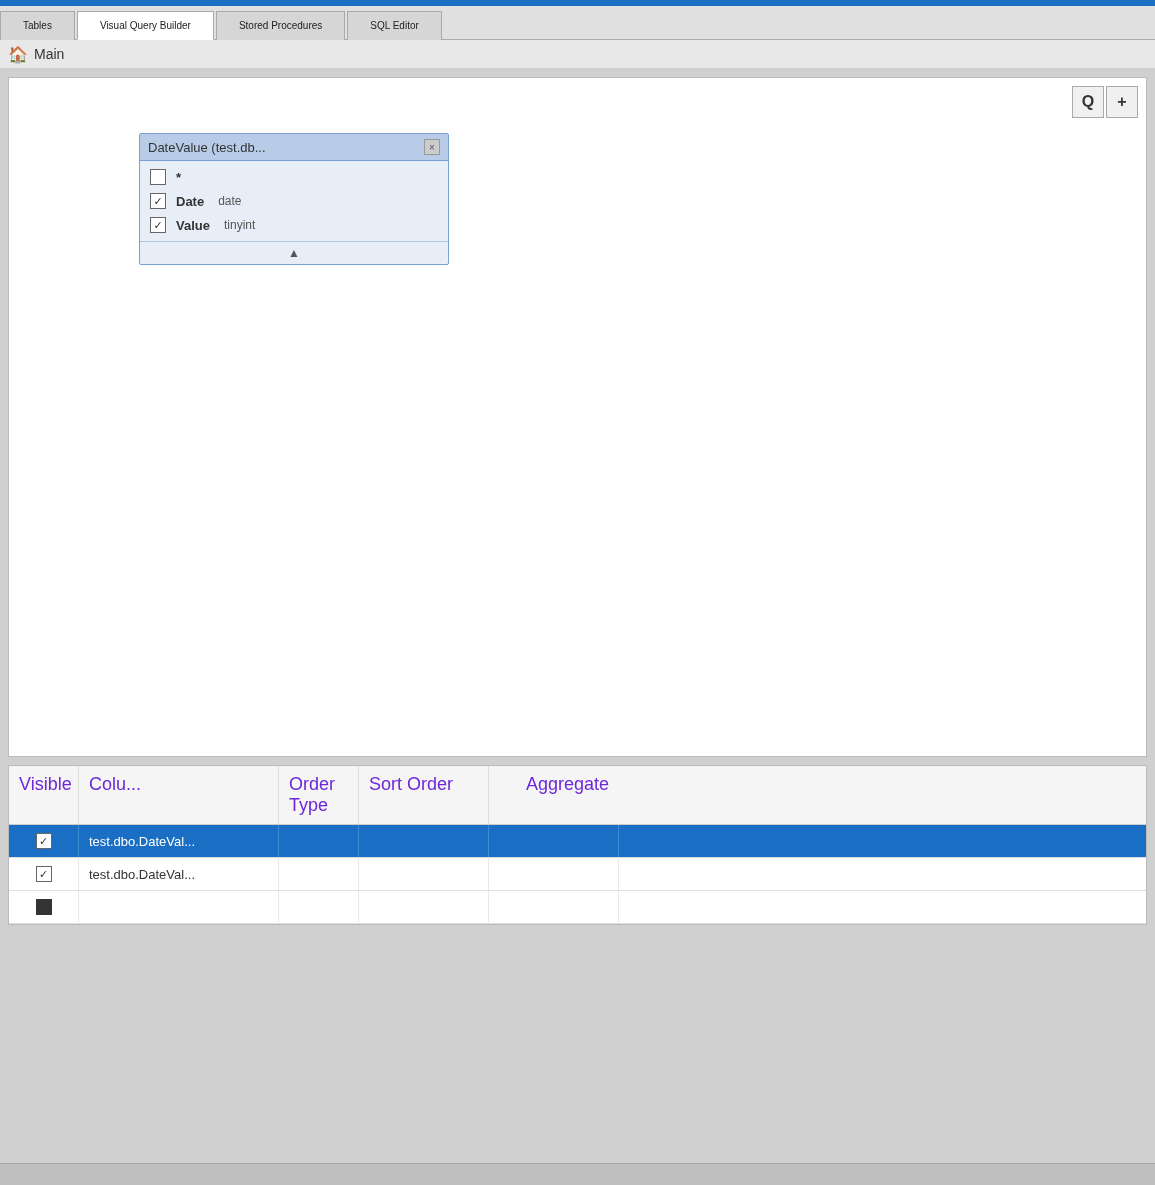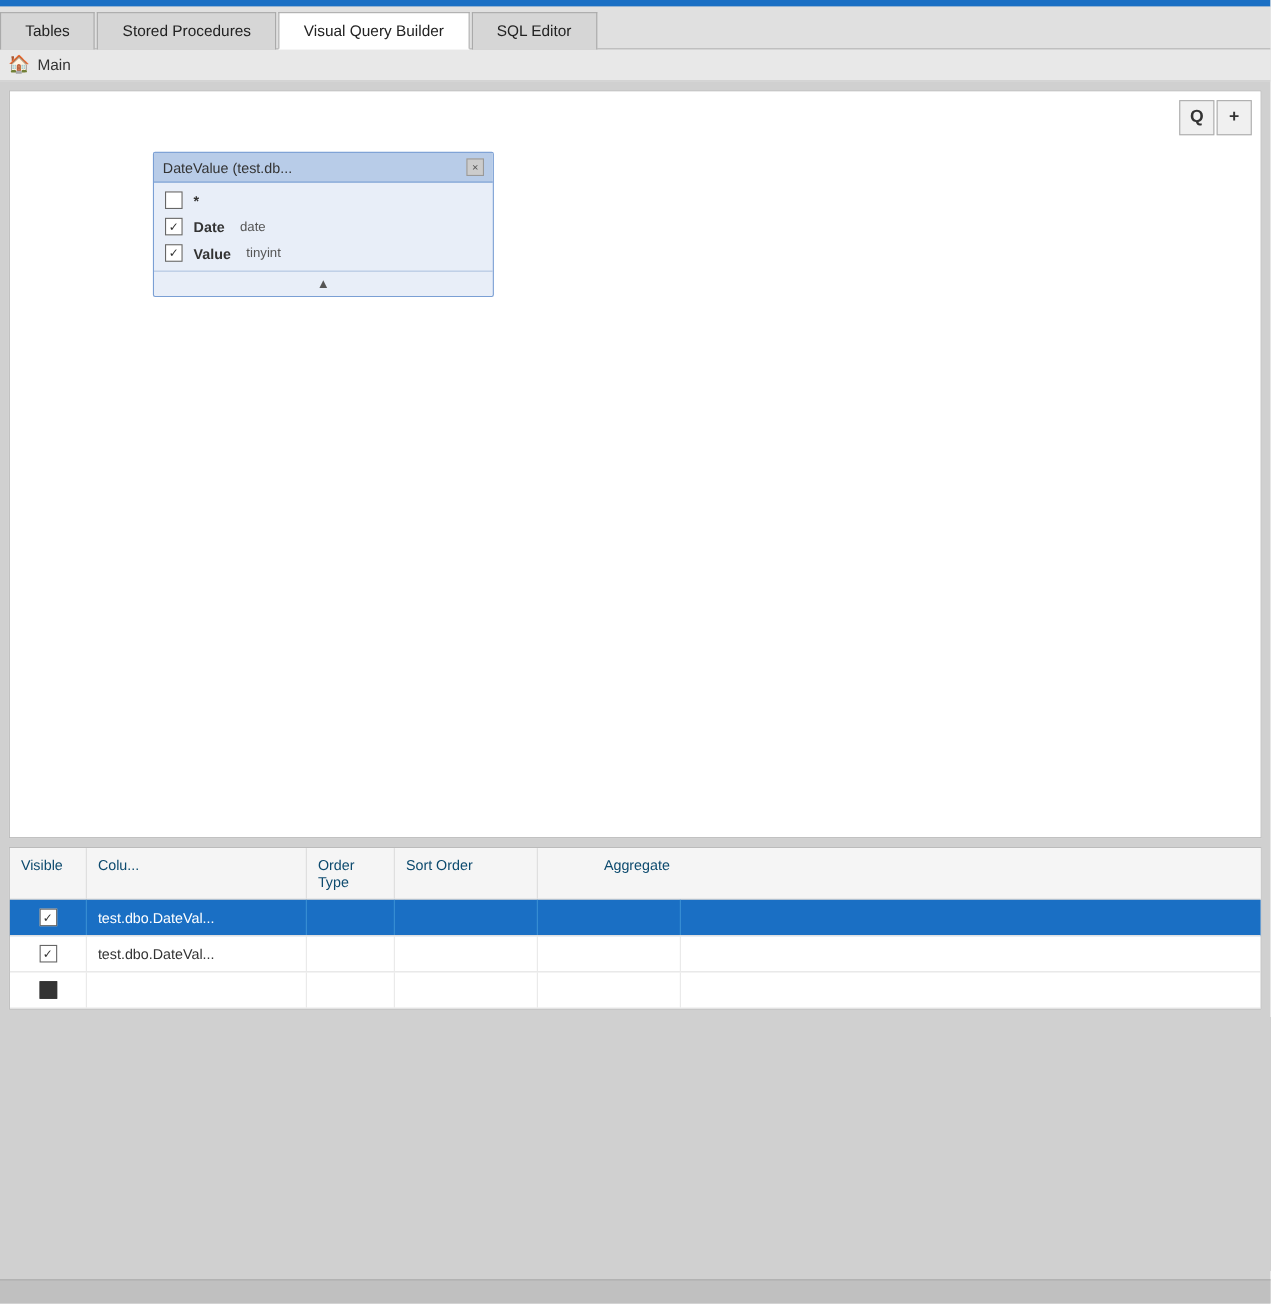--- a/index.html
+++ b/index.html
@@ -27,21 +27,21 @@
       padding: 4px 0 0 0;
       gap: 0;
     }
 
     .tab {
       padding: 8px 22px;
       background: #d6d6d6;
       border: 1px solid #aaa;
       border-bottom: none;
       cursor: pointer;
-      font-size: 14px;
+      font-size: 10px;
       color: #222;
       margin-right: 2px;
       position: relative;
       top: 1px;
     }
 
     .tab.active {
       background: #fff;
       border-bottom: 1px solid #fff;
       z-index: 1;
@@ -217,22 +217,22 @@
 
     .grid-header-row {
       display: grid;
       grid-template-columns: 70px 200px 80px 130px 130px 1fr;
       background: #f5f5f5;
       border-bottom: 1px solid #ccc;
     }
 
     .grid-header-cell {
       padding: 8px 10px;
-      font-size: 13px;
-      color: #0c4a6e;
+      font-size: 18px;
+      color: #6d28d9;
       border-right: 1px solid #ddd;
       font-weight: normal;
     }
 
     .grid-header-cell:last-child {
       border-right: none;
       text-align: right;
     }
 
     .grid-data-row {
@@ -297,22 +297,22 @@
       width: 100%;
     }
   </style>
 </head>
 <body>
 
 <div class="top-accent"></div>
 
 <div class="tab-bar">
   <div class="tab">Tables</div>
+  <div class="tab active">Visual Query Builder</div>
   <div class="tab">Stored Procedures</div>
-  <div class="tab active">Visual Query Builder</div>
   <div class="tab">SQL Editor</div>
 </div>
 
 <div class="breadcrumb-bar">
   <span class="home-icon">🏠</span>
   <span class="breadcrumb-text">Main</span>
 </div>
 
 <div class="canvas-area">
 

